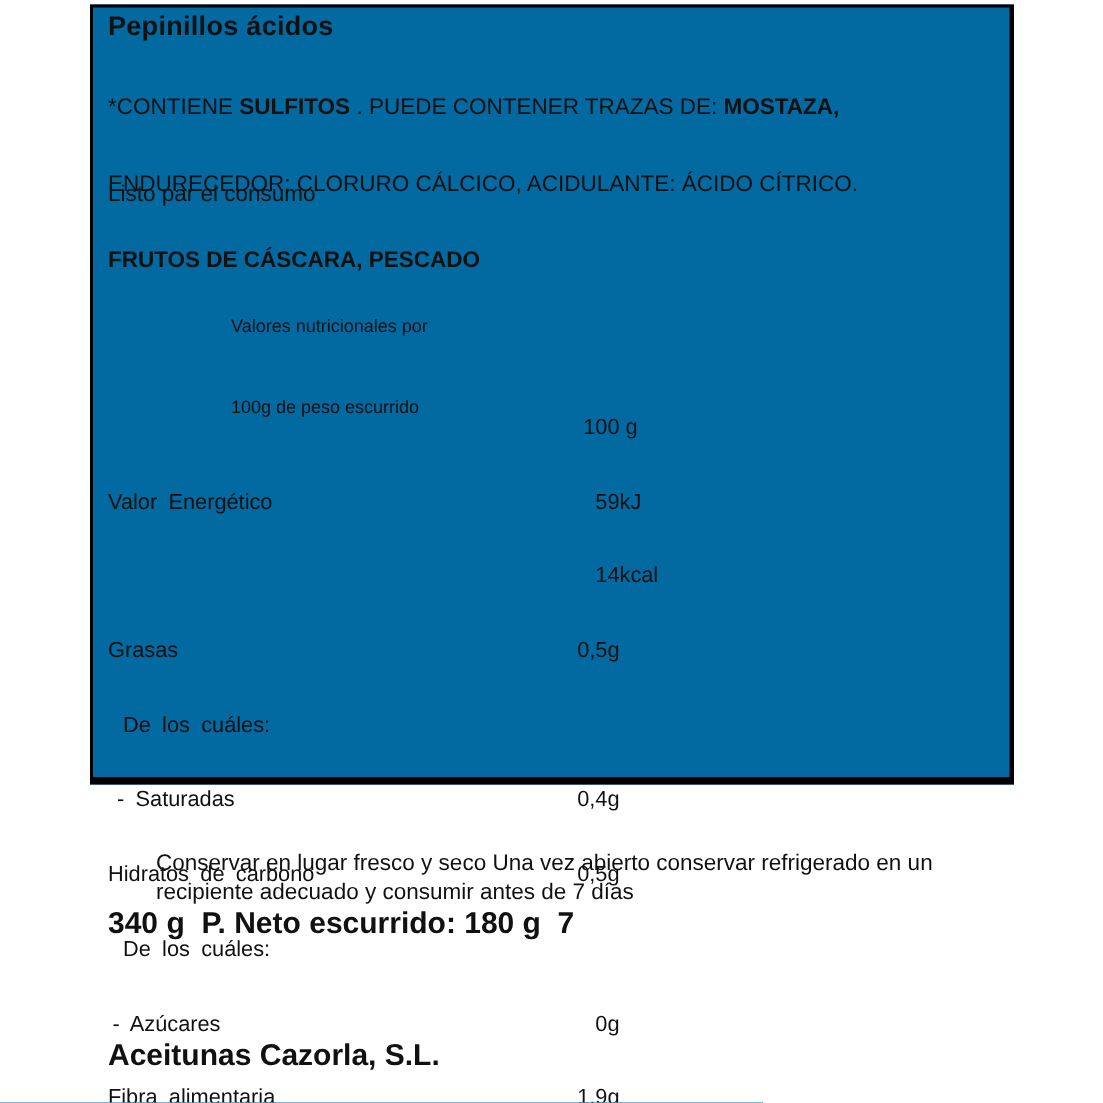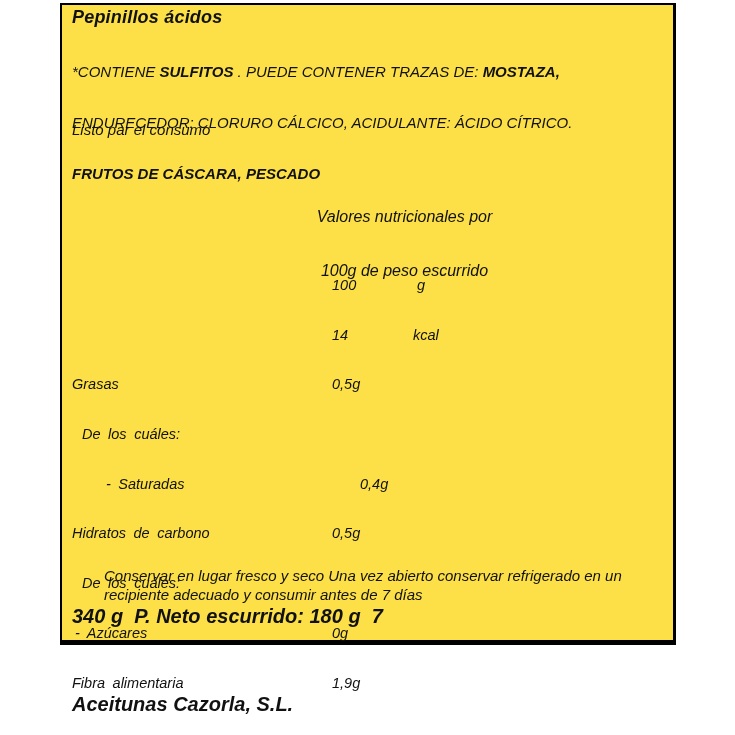--- a/index.html
+++ b/index.html
@@ -7,58 +7,57 @@
     width: 735px; height: 735px;
     background: #ffffff;
     font-family: "Liberation Sans", sans-serif;
     color: #111111;
     position: relative;
     overflow: hidden;
   }
   .label-box {
     position: absolute;
     left: 60px; top: 3px;
-    width: 616px; height: 642px;
+    width: 616px; height: 520px;
     box-sizing: border-box;
-    background: #fde047;
+    background: #0369a1;
     border: 2px solid #000000;
     border-right-width: 3px;
     border-bottom-width: 5px;
-    font-style: italic;
   }
   .label-box * { white-space: pre-wrap; }
   .title {
     position: absolute; left: 10px; top: 2px;
     font-size: 18px; font-weight: bold; letter-spacing: 0.2px;
   }
   .ingredients {
     position: absolute; left: 10px; top: 24px;
     font-size: 15px; line-height: 17px;
     width: 592px;
   }
   .ingredients .bold { font-weight: bold; }
   .ready {
     position: absolute; left: 10px; top: 116px;
     font-size: 15px;
   }
   .nutri-heading {
-    position: absolute; left: 110px; top: 167px;
-    width: 465px; text-align: center;
-    font-size: 16px; line-height: 18px;
+    position: absolute; left: 92px; top: 167px;
+    width: 465px; text-align: left;
+    font-size: 12px; line-height: 18px;
   }
   .nutri-table {
     position: absolute; left: 10px; top: 240px;
     font-size: 14.5px;
   }
   .nrow { display: flex; height: 17.7px; line-height: 17.7px; }
   .nlabel { width: 260px; word-spacing: 3.5px; }
   .nlabel.ind-a { padding-left: 10px; box-sizing: border-box; }
-  .nlabel.ind-b { padding-left: 6px;  box-sizing: border-box; margin-left: 28px; }
+  .nlabel.ind-b { padding-left: 6px;  box-sizing: border-box; }
   .nlabel.ind-c { padding-left: 3px;  box-sizing: border-box; }
-  .nnum { width: 81px; }
+  .nnum { width: 81px; text-align: right; }
   .nunit { text-align: left; }
   .storage {
     position: absolute; left: 10px; top: 562px;
     width: 575px; font-size: 15px; line-height: 18.5px; margin-left: 32px;
   }
   .net-weight {
     position: absolute; left: 10px; top: 600px;
     font-size: 20px; font-weight: bold;
   }
   .manufacturer {
@@ -88,20 +87,25 @@
   <div class="nutri-heading">
     <div>Valores nutricionales por</div>
     <div>100g de peso escurrido</div>
   </div>
 
   <div class="nutri-table">
     <div class="nrow">
       <span class="nlabel"></span>
       <span class="nnum">100</span>
       <span class="nunit"> g</span>
+    </div>
+    <div class="nrow">
+      <span class="nlabel">Valor Energético</span>
+      <span class="nnum">59</span>
+      <span class="nunit">kJ</span>
     </div>
     <div class="nrow">
       <span class="nlabel"></span>
       <span class="nnum">14</span>
       <span class="nunit">kcal</span>
     </div>
     <div class="nrow">
       <span class="nlabel">Grasas</span>
       <span class="nnum">0,5g</span>
       <span class="nunit"></span>

